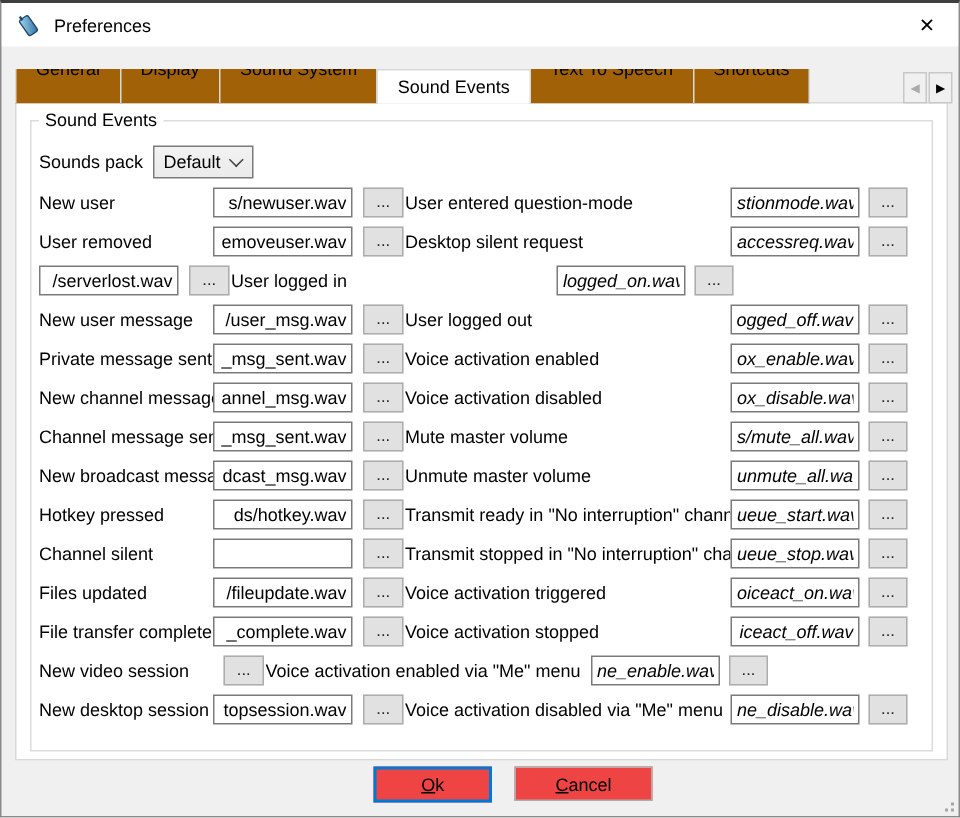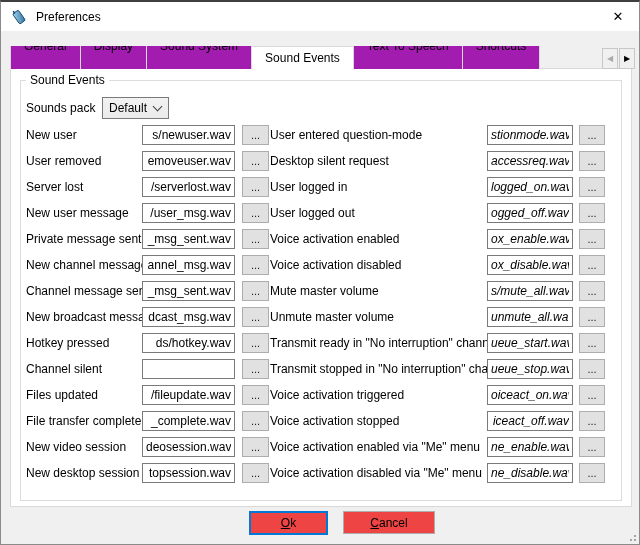--- a/index.html
+++ b/index.html
@@ -15,21 +15,21 @@
   .app-icon { width:18px; height:18px; display:inline-flex; }
   .title { margin-left:8px; }
   .close-btn { margin-left:auto; width:42px; height:29px; display:flex; align-items:center; justify-content:center; font-size:13px; cursor:default; }
   
   .tabbar {
     position:absolute; left:9px; top:44px; width:598px; height:23px;
     display:flex; align-items:flex-end; overflow:hidden; z-index:3;
   }
   .tab {
     flex:0 0 auto; height:34px; line-height:20px; padding:0 13px;
-    background:#a21caf; border:1px solid #d9d9d9; border-bottom:none; white-space:nowrap;
+    background:#a16207; border:1px solid #d9d9d9; border-bottom:none; white-space:nowrap;
   }
   .tab + .tab { margin-left:-1px; }
   .tab.active { height:23px; line-height:23px; background:#ffffff; position:relative; z-index:2; }
   .tab-scrolls { position:absolute; top:46px; right:4px; z-index:4; display:flex; }
   .tscroll {
     width:16px; height:21px; border:1px solid #c8c8c8; background:#f0f0f0;
     display:flex; align-items:center; justify-content:center; font-size:8px; color:#000;
   }
   .tscroll + .tscroll { margin-left:1px; }
   .tscroll.disabled { color:#ababab; }
@@ -150,21 +150,20 @@
           </div>
           <div class="row">
             <span class="lbl-l">User removed</span>
             <input class="inp inp-l" value="emoveuser.wav" style="">
             <button class="browse browse-l">...</button>
             <span class="lbl-r">Desktop silent request</span>
             <input class="inp inp-r" value="accessreq.wav" style="">
             <button class="browse browse-r">...</button>
           </div>
           <div class="row">
-            <span class="lbl-l">Server lost</span>
             <input class="inp inp-l" value="/serverlost.wav" style="">
             <button class="browse browse-l">...</button>
             <span class="lbl-r">User logged in</span>
             <input class="inp inp-r" value="logged_on.wav" style="">
             <button class="browse browse-r">...</button>
           </div>
           <div class="row">
             <span class="lbl-l">New user message</span>
             <input class="inp inp-l" value="/user_msg.wav" style="">
             <button class="browse browse-l">...</button>
@@ -231,21 +230,20 @@
           <div class="row">
             <span class="lbl-l">File transfer complete</span>
             <input class="inp inp-l" value="_complete.wav" style="">
             <button class="browse browse-l">...</button>
             <span class="lbl-r">Voice activation stopped</span>
             <input class="inp inp-r" value="iceact_off.wav" style="">
             <button class="browse browse-r">...</button>
           </div>
           <div class="row">
             <span class="lbl-l">New video session</span>
-            <input class="inp inp-l" value="deosession.wav" style="">
             <button class="browse browse-l">...</button>
             <span class="lbl-r">Voice activation enabled via "Me" menu</span>
             <input class="inp inp-r" value="ne_enable.wav" style="">
             <button class="browse browse-r">...</button>
           </div>
           <div class="row">
             <span class="lbl-l">New desktop session</span>
             <input class="inp inp-l" value="topsession.wav" style="">
             <button class="browse browse-l">...</button>
             <span class="lbl-r">Voice activation disabled via "Me" menu</span>

